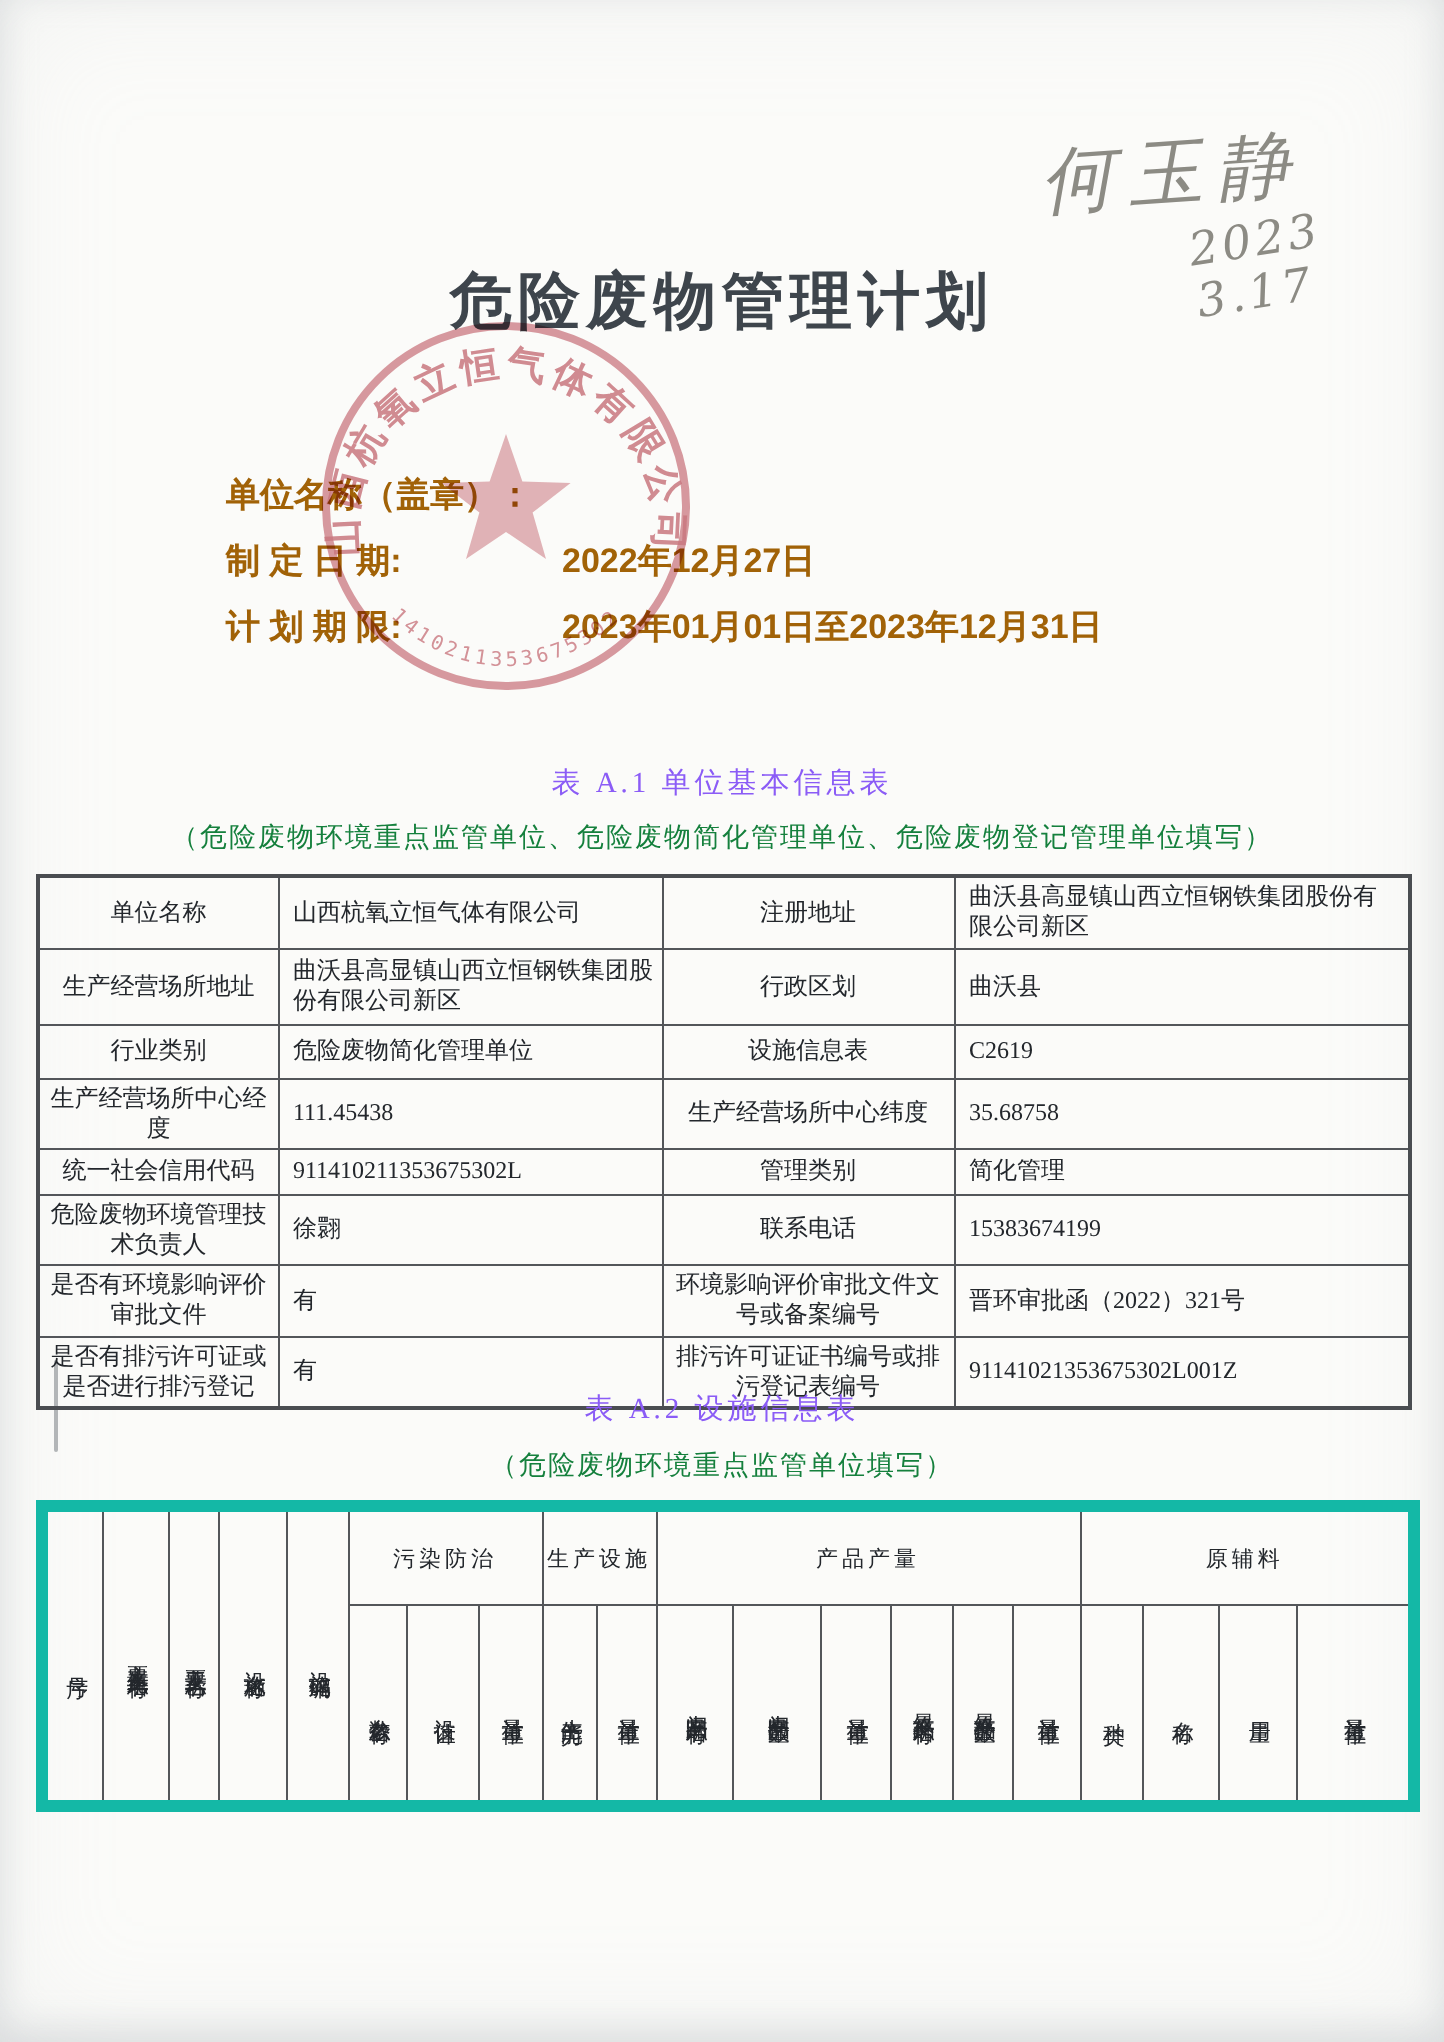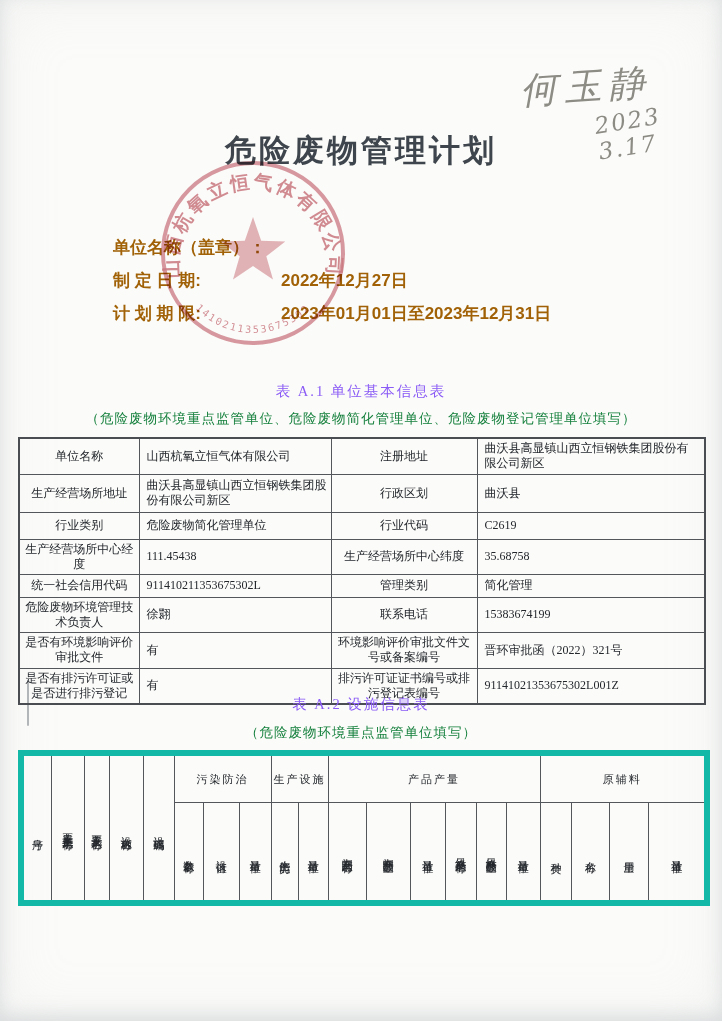--- a/index.html
+++ b/index.html
@@ -92,21 +92,21 @@
     </tr>
     <tr style="height:38px">
       <td class="lbl">生产经营场所地址</td>
       <td class="val">曲沃县高显镇山西立恒钢铁集团股份有限公司新区</td>
       <td class="lbl">行政区划</td>
       <td class="val">曲沃县</td>
     </tr>
     <tr style="height:27px">
       <td class="lbl">行业类别</td>
       <td class="val">危险废物简化管理单位</td>
-      <td class="lbl">行业代码</td>
+      <td class="lbl">设施信息表</td>
       <td class="val">C2619</td>
     </tr>
     <tr style="height:23px">
       <td class="lbl">生产经营场所中心经度</td>
       <td class="val">111.45438</td>
       <td class="lbl">生产经营场所中心纬度</td>
       <td class="val">35.68758</td>
     </tr>
     <tr style="height:23px">
       <td class="lbl">统一社会信用代码</td>

